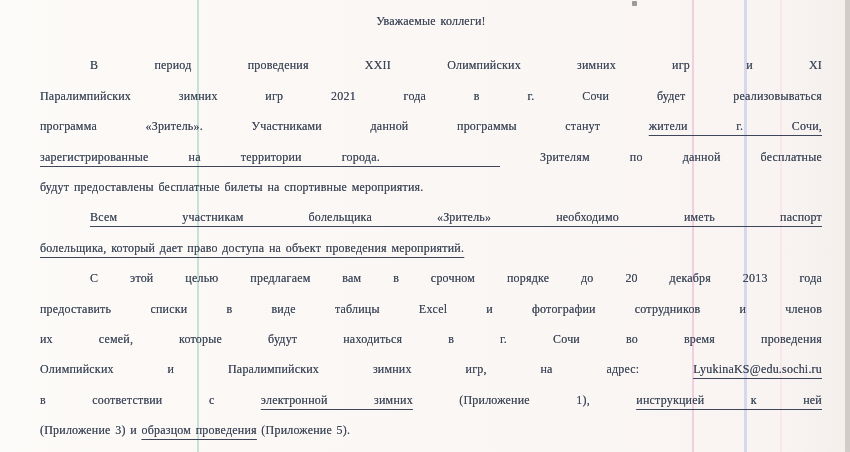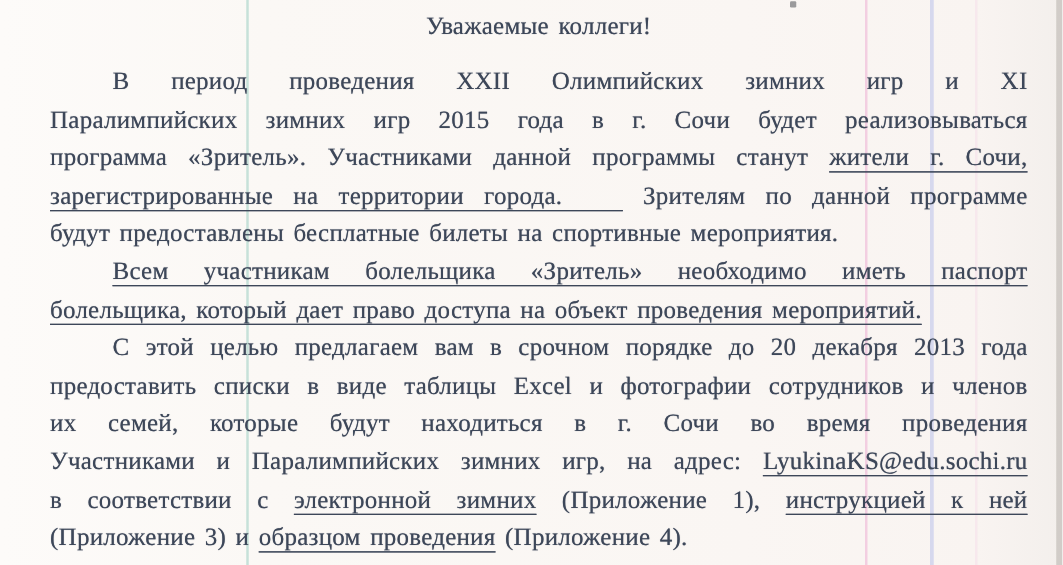--- a/index.html
+++ b/index.html
@@ -35,21 +35,21 @@
     background: #8a8a8c;
     border-radius: 1px;
     opacity: 0.85;
   }
   
   .textblock {
     position: absolute;
     left: 40px;
     top: 6px;
     width: 782px;
-    font-size: 20px;
+    font-size: 12px;
     letter-spacing: 0.2px;
     word-spacing: 0.12em;
     line-height: 30.4px;
     text-shadow: 0 0 0.6px rgba(61,71,89,0.75);
   }
   .title-line {
     text-align: center;
     margin-bottom: 14px;
     white-space: nowrap;
   }
@@ -82,29 +82,29 @@
 
     <div class="title-line">
       <span>Уважаемые коллеги!</span>
     </div>
 
     <div class="line just indent">
       <span>В период проведения XXII Олимпийских зимних игр и XI</span>
     </div>
 
     <div class="line just">
-      <span>Паралимпийских зимних игр 2015 года в г. Сочи будет реализовываться</span>
+      <span>Паралимпийских зимних игр 2021 года в г. Сочи будет реализовываться</span>
     </div>
 
     <div class="line just">
       <span>программа «Зритель». Участниками данной программы станут </span><span class="u">жители г. Сочи,</span>
     </div>
 
     <div class="line just">
-      <span class="u">зарегистрированные на территории города.&nbsp;&nbsp;&nbsp;</span><span> Зрителям по данной программе</span>
+      <span class="u">зарегистрированные на территории города.&nbsp;&nbsp;&nbsp;</span><span> Зрителям по данной бесплатные</span>
     </div>
 
     <div class="line">
       <span>будут предоставлены бесплатные билеты на спортивные мероприятия.</span>
     </div>
 
     <div class="line just indent">
       <span class="u">Всем участникам болельщика «Зритель» необходимо иметь паспорт</span>
     </div>
 
@@ -118,25 +118,25 @@
 
     <div class="line just">
       <span>предоставить списки в виде таблицы Excel и фотографии сотрудников и членов</span>
     </div>
 
     <div class="line just">
       <span>их семей, которые будут находиться в г. Сочи во время проведения</span>
     </div>
 
     <div class="line just">
-      <span>Участниками и Паралимпийских зимних игр, на адрес: </span><span class="u">LyukinaKS@edu.sochi.ru</span>
+      <span>Олимпийских и Паралимпийских зимних игр, на адрес: </span><span class="u">LyukinaKS@edu.sochi.ru</span>
     </div>
 
     <div class="line just">
       <span>в соответствии с </span><span class="u">электронной зимних</span><span> (Приложение 1), </span><span class="u">инструкцией к ней</span>
     </div>
 
     <div class="line">
-      <span>(Приложение 3) и </span><span class="u">образцом проведения</span><span> (Приложение 4).</span>
+      <span>(Приложение 3) и </span><span class="u">образцом проведения</span><span> (Приложение 5).</span>
     </div>
 
   </div>
 </div>
 
 </body></html>

